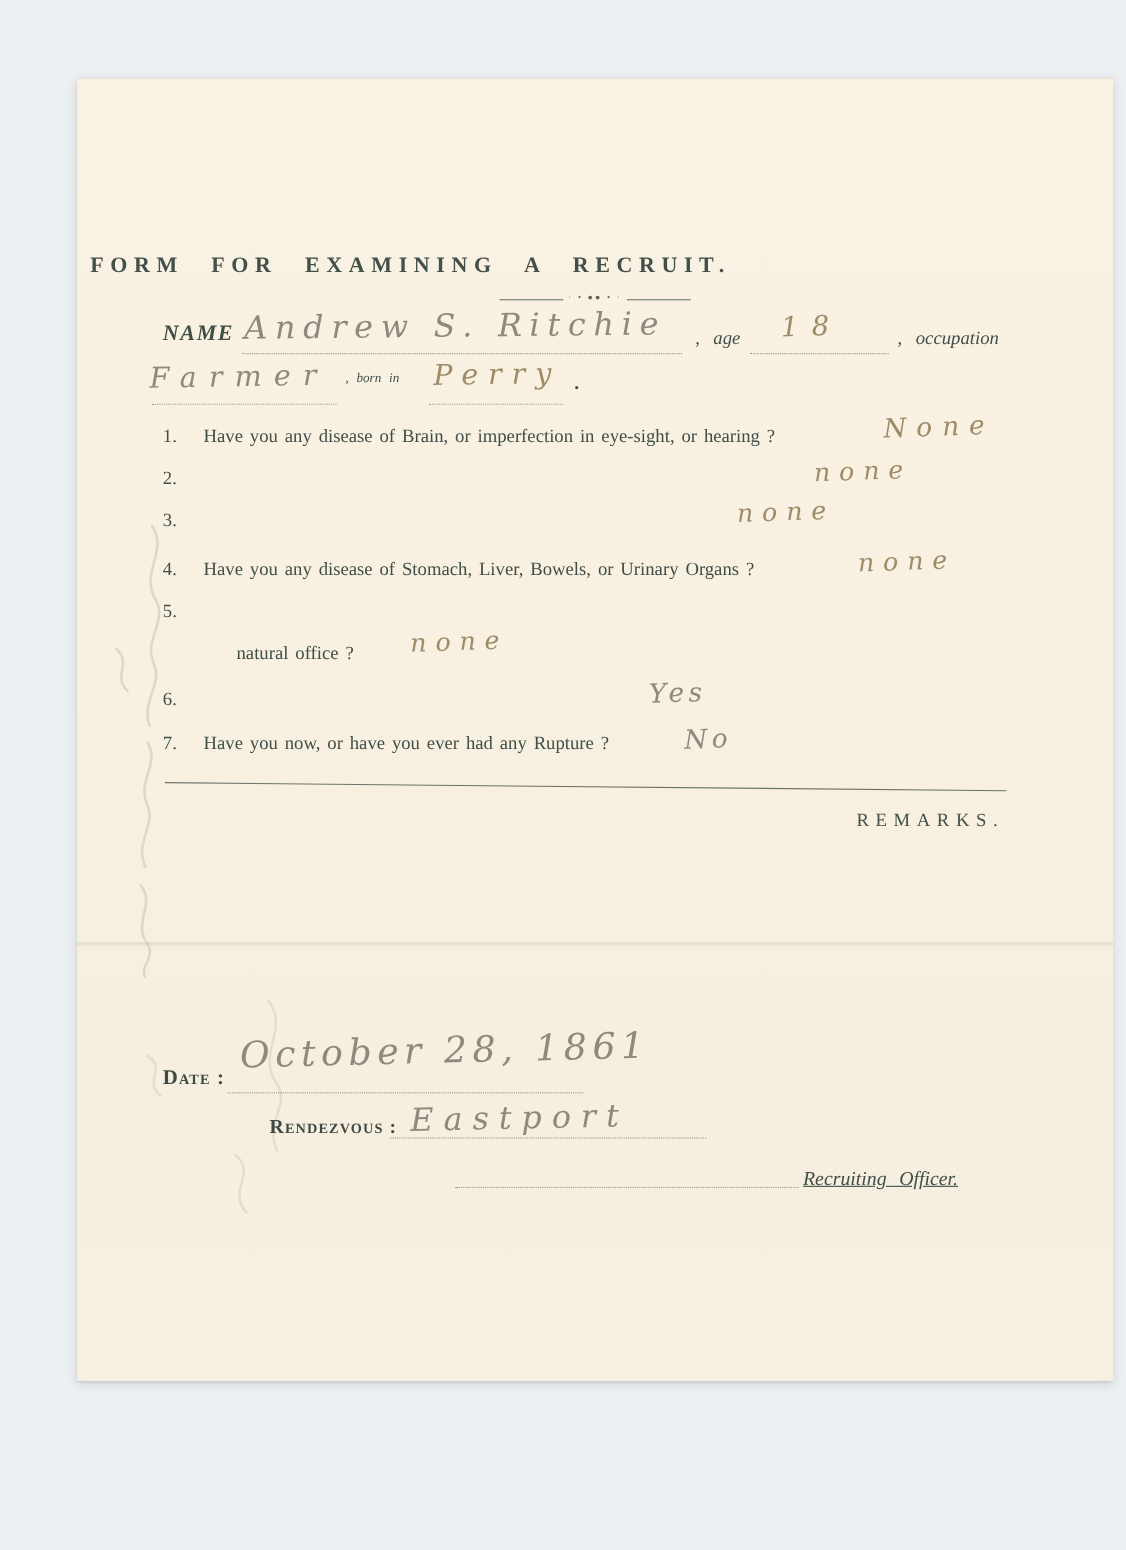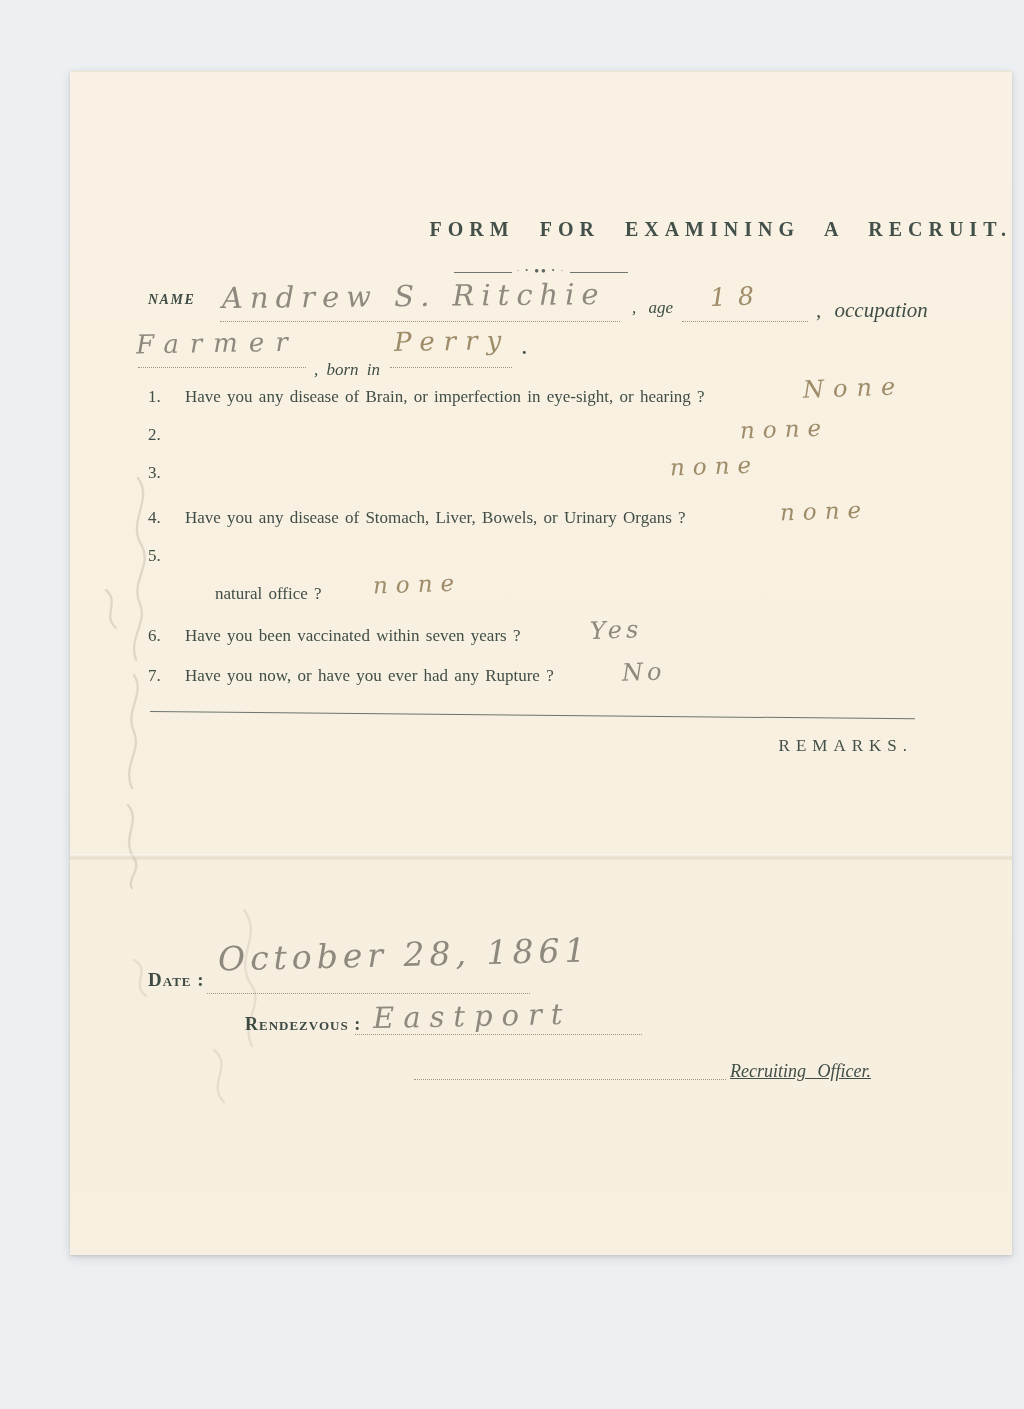--- a/index.html
+++ b/index.html
@@ -21,36 +21,36 @@
     position:absolute;left:0;top:782px;width:100%;height:7px;
     background:linear-gradient(180deg,rgba(255,255,255,0.55) 0%,rgba(186,173,146,0.28) 55%,rgba(255,255,255,0) 100%);
   }
   
   .ghost{position:absolute;opacity:0.45;}
   .ghost path{fill:none;stroke:#c3bcaa;stroke-width:2.4;stroke-linecap:round;}
   .ghost-left{left:6px;top:398px;}
   .ghost-bottom{left:24px;top:828px;opacity:0.32;}
 
   .title{
-    position:absolute;top:146px;left:0;width:100%;margin:0;text-align:right;
+    position:absolute;top:146px;left:0;width:100%;margin:12px;text-align:left;
     font-family:"Liberation Serif",serif;font-size:20px;font-weight:bold;
     letter-spacing:6px;word-spacing:14px;color:#43504a;
   }
   .divider{
     position:absolute;top:196px;left:0;width:100%;
     display:flex;justify-content:center;align-items:center;gap:5px;color:#5d675f;
   }
   .dline{width:58px;height:1px;background:#6e776f;}
   .orn{font-size:8px;letter-spacing:2px;line-height:1;transform:translateY(-1px);}
 
   .lbl{position:absolute;color:#414e48;white-space:nowrap;}
-  .lbl-name{left:78px;top:220px;font-size:14px;font-weight:bold;font-style:italic;letter-spacing:1.5px;}
+  .lbl-name{left:78px;top:220px;font-size:20px;font-weight:bold;font-style:italic;letter-spacing:1.5px;}
   .lbl-age{left:562px;top:226px;font-size:17px;font-style:italic;word-spacing:8px;text-align:right;}
-  .lbl-occupation{left:746px;top:226px;font-size:21px;font-style:italic;word-spacing:8px;}
-  .lbl-born{left:244px;top:288px;font-size:17px;font-style:italic;word-spacing:4px;}
+  .lbl-occupation{left:746px;top:226px;font-size:17px;font-style:italic;word-spacing:8px;}
+  .lbl-born{left:244px;top:264px;font-size:12px;font-style:italic;word-spacing:4px;}
   .lbl-period{left:452px;top:266px;font-size:18px;font-weight:bold;}
 
   .dots{position:absolute;height:2px;border-bottom:1px dotted rgba(112,102,82,0.65);}
   .dots-name{left:150px;top:247px;width:400px;}
   .dots-age{left:612px;top:247px;width:126px;}
   .dots-farmer{left:68px;top:293px;width:168px;}
   .dots-born{left:320px;top:293px;width:122px;}
   .dots-date{left:137px;top:919px;width:323px;}
   .dots-rendezvous{left:285px;top:960px;width:287px;}
   .dots-officer{left:344px;top:1005px;width:312px;}
@@ -154,21 +154,20 @@
     <div class="q q4">
       <span class="qnum">4.</span>
       <span class="qtext">Have you any disease of Stomach, Liver, Bowels, or Urinary Organs ?</span>
     </div>
     <div class="q q5">
       <span class="qnum">5.</span>
     </div>
     <span class="q-sub">natural office ?</span>
     <div class="q q6">
       <span class="qnum">6.</span>
-      <span class="qtext">Have you been vaccinated within seven years ?</span>
     </div>
     <div class="q q7">
       <span class="qnum">7.</span>
       <span class="qtext">Have you now, or have you ever had any Rupture ?</span>
     </div>
 
     <span class="ans ink-brown a1">None</span>
     <span class="ans ink-brown a2">none</span>
     <span class="ans ink-brown a3">none</span>
     <span class="ans ink-brown a4">none</span>

